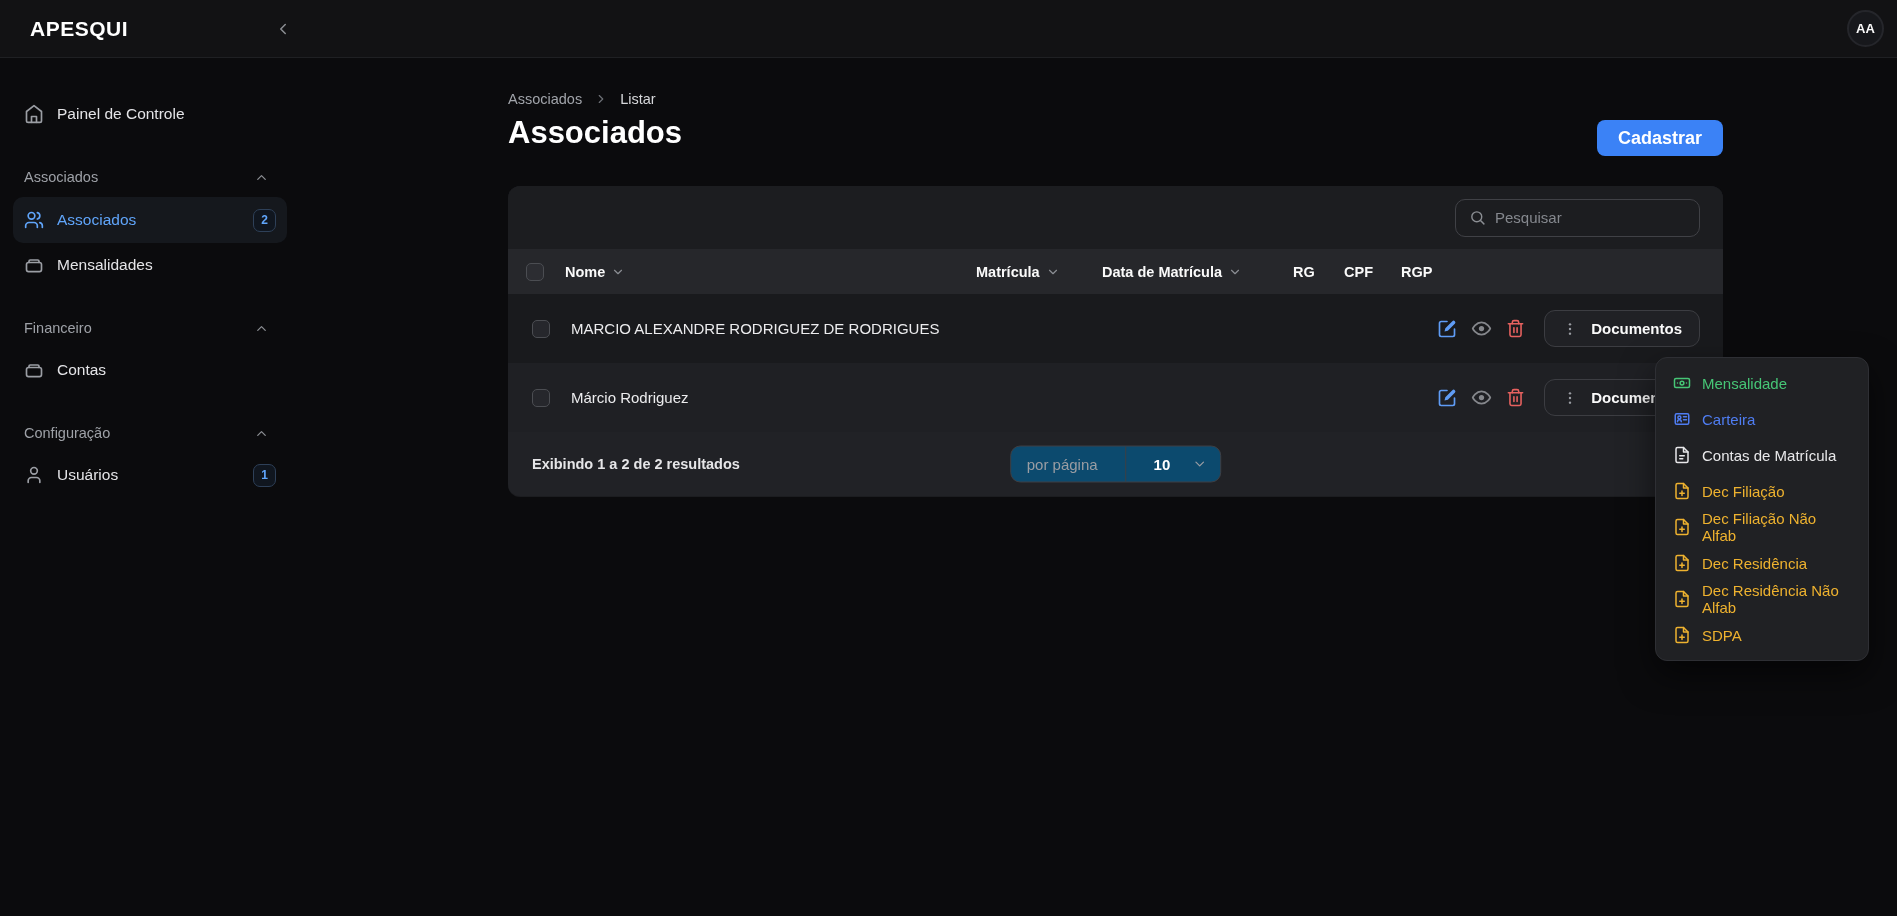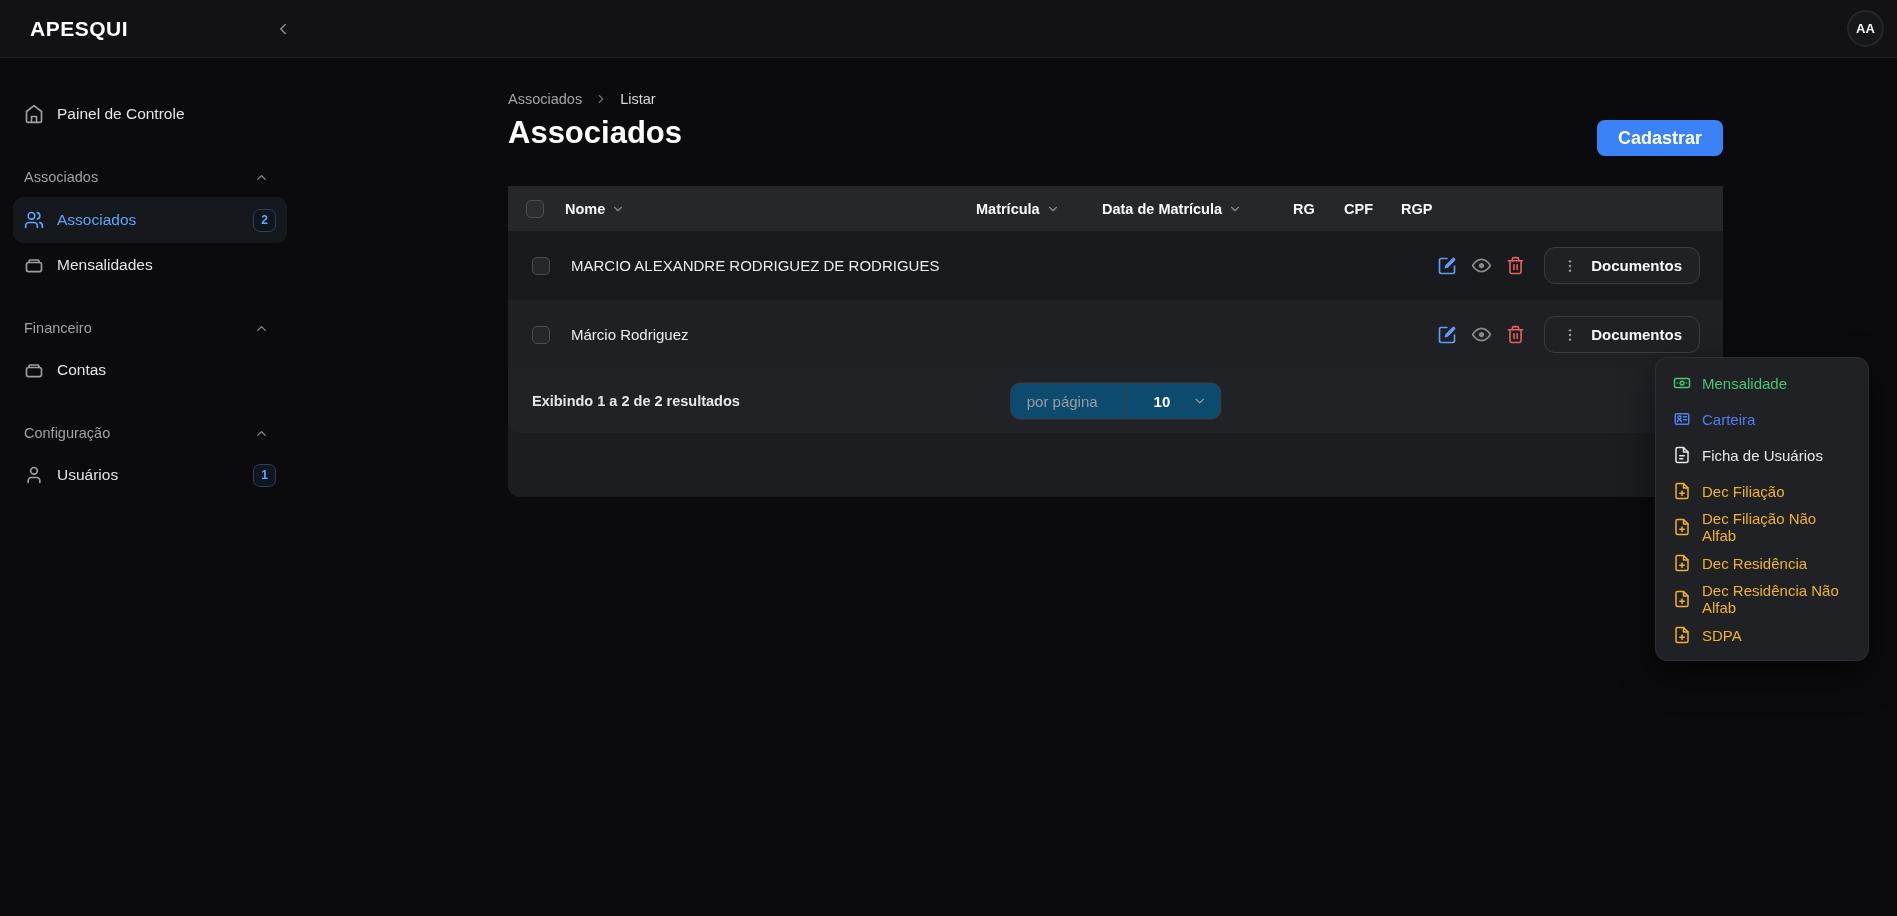--- a/index.html
+++ b/index.html
@@ -261,20 +261,31 @@
     </span>
     <span class="crumb-current">Listar</span>
   </div>
 
   <h1 class="page-title">Associados</h1>
 
   <button class="create-btn">Cadastrar</button>
 
   <section class="card">
 
+    <div class="card-search">
+      <div class="search-box">
+        <span>
+          <svg width="17" height="17" viewBox="0 0 24 24" fill="none" stroke="currentColor" stroke-width="2" stroke-linecap="round" stroke-linejoin="round">
+              <circle cx="11" cy="11" r="7"></circle>
+              <line x1="21" y1="21" x2="16.65" y2="16.65"></line>
+            </svg>
+        </span>
+        <input type="text" placeholder="Pesquisar" style="">
+      </div>
+    </div>
 
     <div class="thead">
       <span class="checkbox"></span>
       <div class="th th-nome">
         <span>Nome</span>
         <span class="chev">
           <svg width="14" height="14" viewBox="0 0 24 24" fill="none" stroke="currentColor" stroke-width="2" stroke-linecap="round" stroke-linejoin="round">
               <polyline points="6 9 12 15 18 9"></polyline>
             </svg>
         </span>
@@ -427,21 +438,21 @@
 
   <div class="menu-item" style="color: rgb(232, 232, 234);">
     <span>
       <svg width="18" height="18" viewBox="0 0 24 24" fill="none" stroke="currentColor" stroke-width="2" stroke-linecap="round" stroke-linejoin="round">
           <path d="M14 2H6a2 2 0 0 0-2 2v16a2 2 0 0 0 2 2h12a2 2 0 0 0 2-2V8z"></path>
           <path d="M14 2v6h6"></path>
           <path d="M9 13h6"></path>
           <path d="M9 17h4"></path>
         </svg>
     </span>
-    <span>Ficha de Usuários</span>
+    <span>Contas de Matrícula</span>
   </div>
 
   <div class="menu-item" style="color: rgb(238, 178, 47);">
     <span>
       <svg width="18" height="18" viewBox="0 0 24 24" fill="none" stroke="currentColor" stroke-width="2" stroke-linecap="round" stroke-linejoin="round">
           <path d="M14 2H6a2 2 0 0 0-2 2v16a2 2 0 0 0 2 2h12a2 2 0 0 0 2-2V8z"></path>
           <path d="M14 2v6h6"></path>
           <path d="M12 12v6"></path>
           <path d="M9 15h6"></path>
         </svg>

